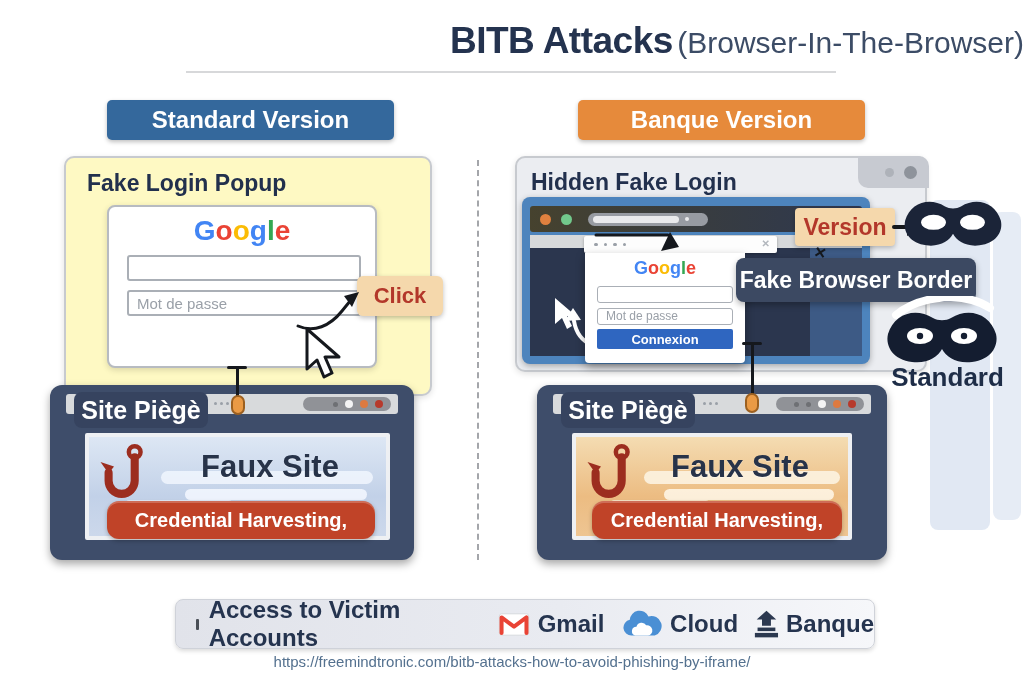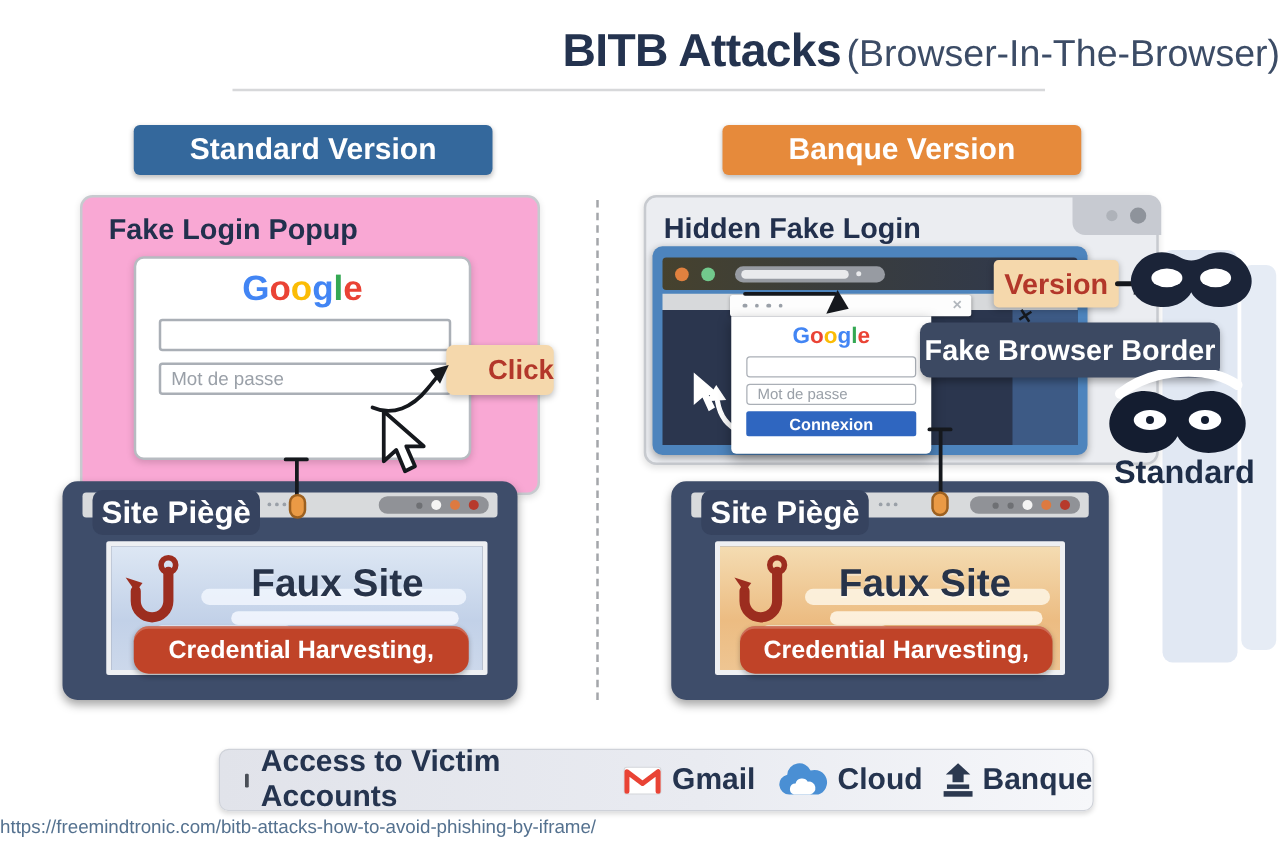--- a/index.html
+++ b/index.html
@@ -17,21 +17,21 @@
   
   .ver-header { height:40px; border-radius:5px; text-align:center; line-height:40px;
                 color:#fff; font-size:24px; font-weight:700; box-shadow:0 2px 4px rgba(0,0,0,.25); }
   .ver-blue   { left:107px; top:100px; width:287px; background:#34689c; }
   .ver-orange { left:578px; top:100px; width:287px; background:#e68a3b; }
 
   
   .dash-divider { left:477px; top:160px; height:400px; border-left:2px dashed #a4a6aa; }
 
   
-  .outer-panel { background:#f9a8d4; border:2px solid #c7cacf; border-radius:10px;
+  .outer-panel { background:#fef9c3; border:2px solid #c7cacf; border-radius:10px;
                  box-shadow:0 2px 6px rgba(0,0,0,.12); }
   .panel-title { font-size:23px; font-weight:800; color:#22304d; }
 
   
   .login-card { left:41px; top:47px; width:270px; height:163px; background:#fff;
                 border:2px solid #b7bbc1; border-radius:8px; box-shadow:0 2px 6px rgba(0,0,0,.15); }
   .glogo { width:100%; text-align:center; font-weight:700; }
   .glogo-lg { top:8px; font-size:28px; }
   .glogo-sm { top:5px; font-size:18px; }
   .gl-b { color:#4285F4; } .gl-r { color:#EA4335; } .gl-y { color:#FBBC05; } .gl-g { color:#34A853; }
@@ -116,21 +116,21 @@
   .deco-band { border-radius:8px; z-index:1; }
 
   
   .footer-bar { left:175px; top:599px; width:700px; height:50px; border-radius:8px;
                 border:1px solid #cfd2d9; box-shadow:0 2px 4px rgba(0,0,0,.15);
                 background:linear-gradient(90deg,#e1e3ea 0%,#e9ebf1 55%,#f6f7fa 100%);
                 display:flex; align-items:center; padding-left:20px; z-index:2; }
   .footer-tick { width:3px; height:11px; background:#4a4f57; border-radius:1px; margin-right:10px; }
   .footer-access { font-size:24px; font-weight:800; color:#25344f; }
   .footer-label { font-size:24px; font-weight:800; color:#25344f; }
-  .url-line { left:0; top:653px; width:1024px; text-align:left; font-size:15px; color:#54718f; }
+  .url-line { left:0; top:653px; width:1024px; text-align:center; font-size:15px; color:#54718f; }
 </style>
 </head>
 <body>
 
 <div class="abs title-wrap">
   <span class="title-main">BITB Attacks</span>
   <span class="title-sub">(Browser-In-The-Browser)</span>
 </div>
 <div class="abs title-rule"></div>
 
@@ -148,21 +148,21 @@
     </div>
     <div class="abs" style="left:18px;top:48px;width:234px;height:26px;">
       <input class="fld" style="">
     </div>
     <div class="abs" style="left:18px;top:83px;width:234px;height:26px;">
       <input class="fld" placeholder="Mot de passe" style="">
     </div>
   </div>
 </div>
 
-<div class="abs click-tag" style="left:357px;top:276px;width:86px;height:40px;line-height:40px;font-size:22px;z-index:5;text-align:right;">Click</div>
+<div class="abs click-tag" style="left:357px;top:276px;width:86px;height:40px;line-height:40px;font-size:22px;z-index:5;">Click</div>
 <svg class="abs" style="left:292px;top:288px;z-index:5;" width="70" height="46" viewBox="0 0 70 46">
   <path d="M6 38 C22 45 38 38 50 23 C55 17 57 14 60 11" fill="none" stroke="#15181d" stroke-width="3" stroke-linecap="round"></path>
   <polygon points="67,4 52,8 60,19" fill="#15181d"></polygon>
 </svg>
 <svg class="abs" style="left:301px;top:327px;z-index:5;" width="48" height="52" viewBox="0 0 48 52">
   <path d="M6 2 L6 42 L16 33 L23 50 L31 46 L24 30 L38 30 Z" fill="#fff" stroke="#15181d" stroke-width="3" stroke-linejoin="round"></path>
 </svg>
 
 <div class="abs conn-cap" style="left:227px;top:366px;width:20px;"></div>
 <div class="abs conn-line" style="left:236px;top:367px;height:31px;"></div>

